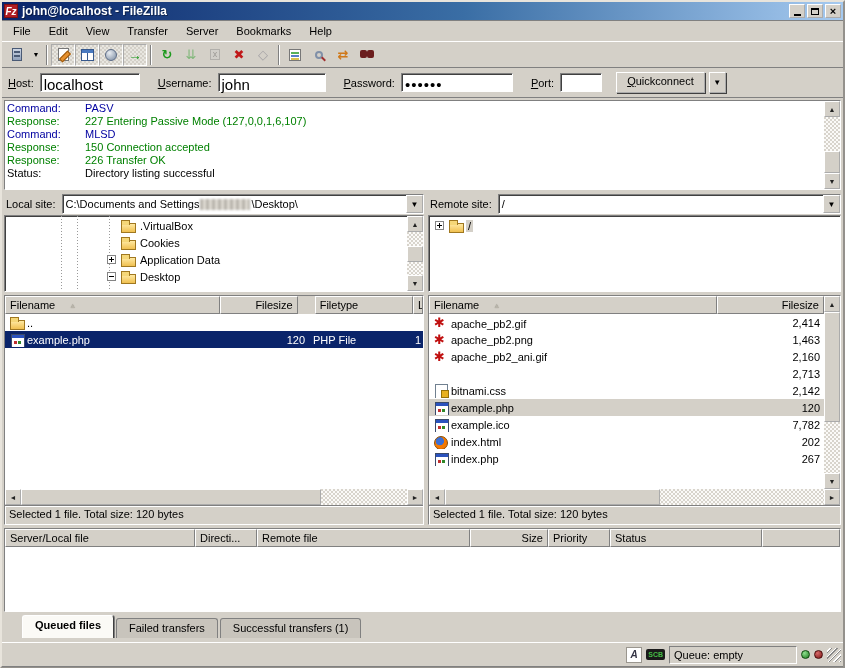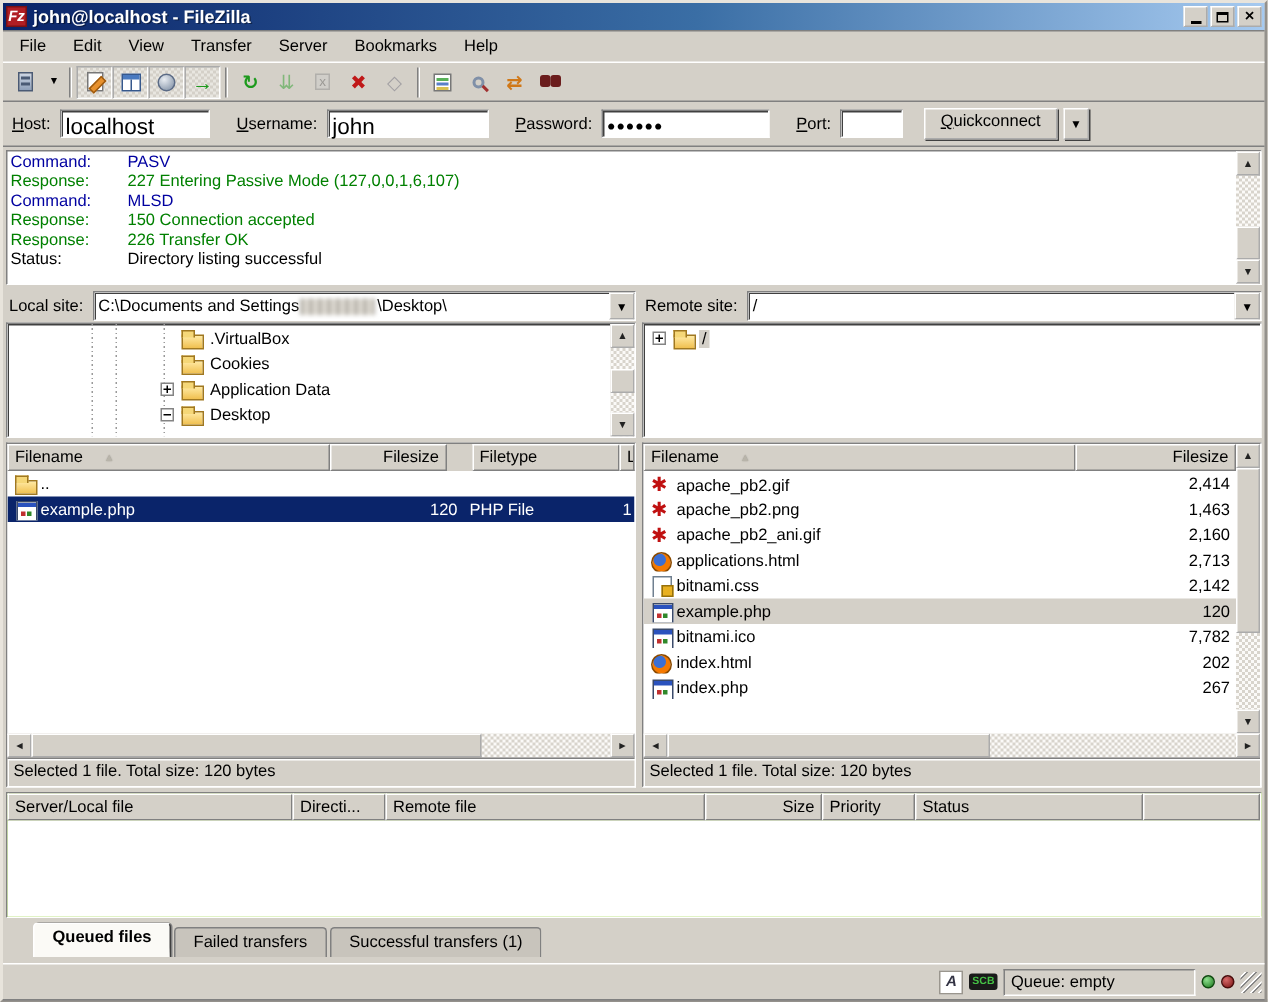--- a/index.html
+++ b/index.html
@@ -120,21 +120,21 @@
   .sort-arrow{font-size:7px;color:#b8b4aa;margin-left:14px;text-shadow:0 0 1px #908c84;}
   .list-body{flex:1;overflow:hidden;background:#fff;}
   .frow{height:17px;display:flex;align-items:center;white-space:nowrap;}
   .frow .cell{padding:0 4px;overflow:hidden;display:flex;align-items:center;flex:none;}
   .frow .cell.right{justify-content:flex-end;}
   .frow.sel-active{background:#0a246a;color:#fff;}
   .frow.sel-inactive{background:#d4d0c8;}
   .list-status{height:19px;flex:none;border-top:1px solid #808080;background:#d4d0c8;box-shadow:inset 1px 1px 0 #fff;padding:2px 4px;white-space:nowrap;overflow:hidden;}
 
   
-  .queuepane{height:84px;margin:3px 2px 0 2px;border:1px solid;border-color:#808080 #fff #fff #808080;background:#84cc16;display:flex;flex-direction:column;flex:none;}
+  .queuepane{height:84px;margin:3px 2px 0 2px;border:1px solid;border-color:#808080 #fff #fff #808080;background:#22c55e;display:flex;flex-direction:column;flex:none;}
   .queue-body{flex:1;background:#fff;}
 
   
   .tabsrow{height:24px;display:flex;align-items:flex-end;padding-left:20px;flex:none;margin-top:2px;}
   .tab{height:20px;padding:3px 12px 0 12px;background:#c8c4bc;border:1px solid #808080;border-bottom:none;border-radius:3px 3px 0 0;margin-right:2px;white-space:nowrap;}
   .tab.active{background:#fbfaf6;font-weight:bold;height:23px;border-color:#fff #404040 #fbfaf6 #fff;box-shadow:1px 0 0 #808080;}
 
   
   .statusfill{flex:1;}
   .statusbar{height:24px;border-top:1px solid #fff;box-shadow:0 1px 0 #808080;display:flex;align-items:center;justify-content:flex-end;padding:2px 2px 2px 6px;gap:4px;flex:none;}
@@ -442,24 +442,20 @@
               <div class="frow">
                   <div class="cell" style="width:288px;">
                     <span class="fi" data-icon="feather"></span>
                     <span>apache_pb2_ani.gif</span>
                   </div>
                   <div class="cell right" style="flex:1;">
                     <span>2,160</span>
                   </div>
                 </div>
               <div class="frow">
-                  <div class="cell" style="width:288px;">
-                    <span class="fi" data-icon="browser"></span>
-                    <span>applications.html</span>
-                  </div>
                   <div class="cell right" style="flex:1;">
                     <span>2,713</span>
                   </div>
                 </div>
               <div class="frow">
                   <div class="cell" style="width:288px;">
                     <span class="fi" data-icon="cssdoc"></span>
                     <span>bitnami.css</span>
                   </div>
                   <div class="cell right" style="flex:1;">
@@ -471,21 +467,21 @@
                     <span class="fi" data-icon="php"></span>
                     <span>example.php</span>
                   </div>
                   <div class="cell right" style="flex:1;">
                     <span>120</span>
                   </div>
                 </div>
               <div class="frow">
                   <div class="cell" style="width:288px;">
                     <span class="fi" data-icon="php"></span>
-                    <span>bitnami.ico</span>
+                    <span>example.ico</span>
                   </div>
                   <div class="cell right" style="flex:1;">
                     <span>7,782</span>
                   </div>
                 </div>
               <div class="frow">
                   <div class="cell" style="width:288px;">
                     <span class="fi" data-icon="browser"></span>
                     <span>index.html</span>
                   </div>

